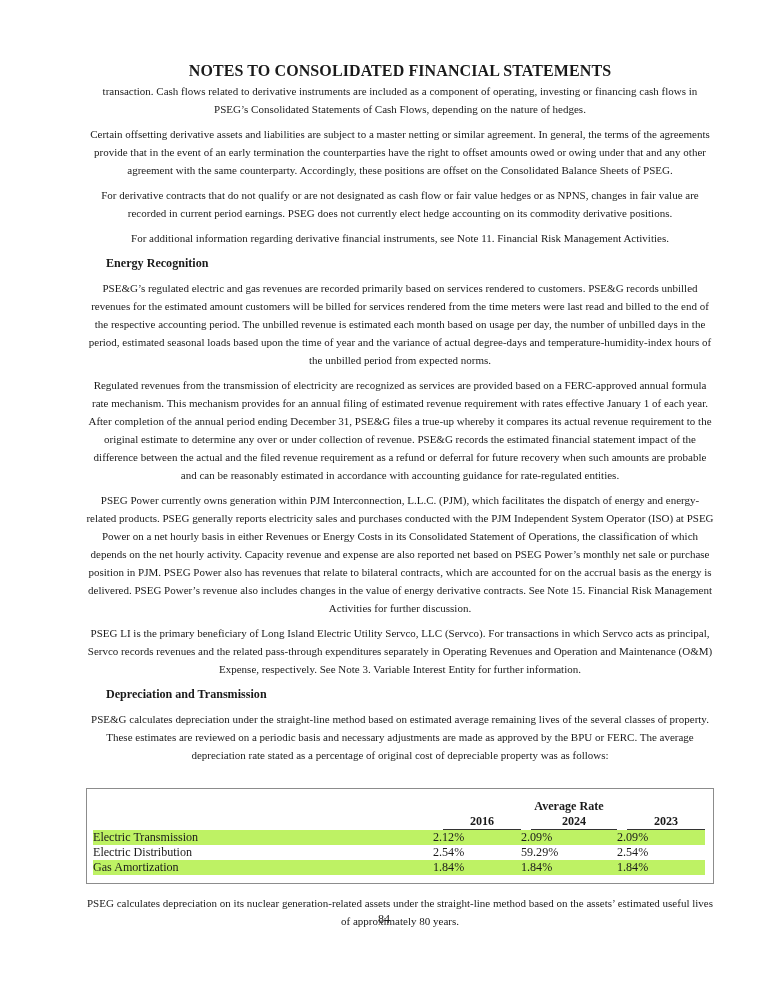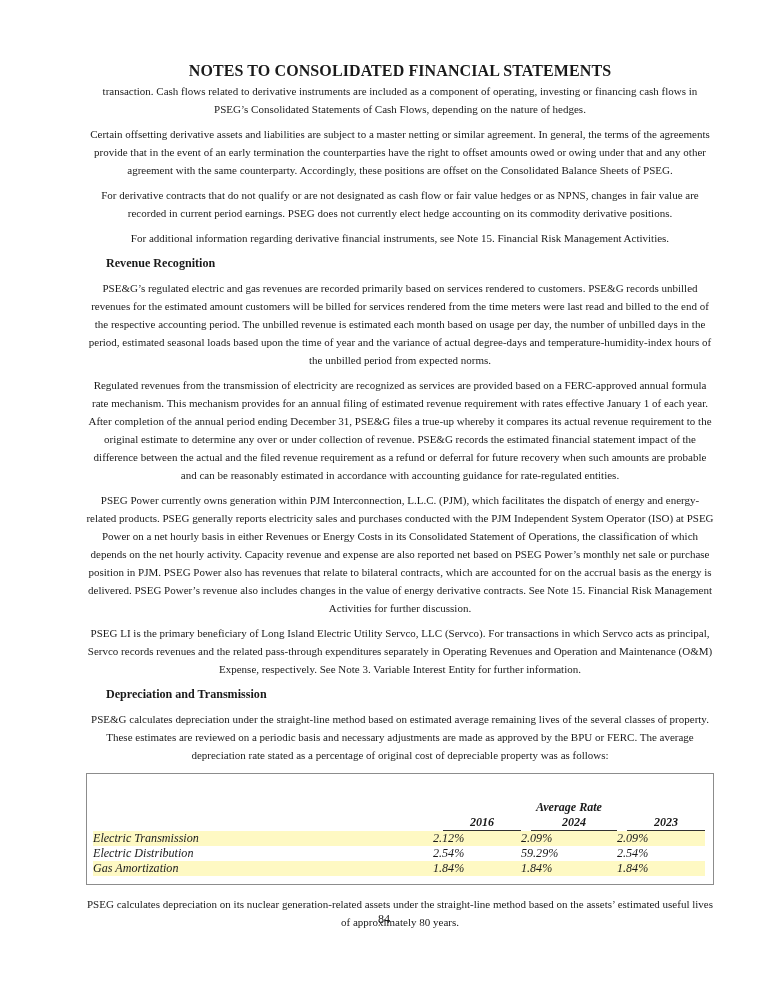--- a/index.html
+++ b/index.html
@@ -2,43 +2,43 @@
 <html><head>
 <meta charset="utf-8">
 <style>
   html, body { margin: 0; padding: 0; background: #ffffff; }
   body { width: 768px; height: 981px; position: relative; overflow: hidden;
          font-family: "Liberation Serif", "DejaVu Serif", serif; color: #1a1a1a; }
   .page { position: absolute; left: 86px; top: 62px; width: 628px; }
   .title { text-align: center; font-weight: bold; font-size: 16px; margin: 0 0 2px 0; letter-spacing: 0.1px; }
   p.para { margin: 0 0 7px 0; font-size: 11px; line-height: 18px; text-align: center; }
   .subhead { font-weight: bold; font-size: 12.1px; line-height: 18px; margin: 0 0 7px 0; padding-left: 20px; }
-  .tbl-box { border: 1.5px solid #8c8c8c; margin: 9px 0 10px 0; padding: 26px 8px 8px 6px; font-style: italic; }
+  .tbl-box { border: 1.5px solid #8c8c8c; margin: 24px 0 10px 0; padding: 10px 8px 8px 6px; }
   table.rates { width: 100%; border-collapse: collapse; font-size: 12.1px; }
   table.rates td, table.rates th { padding: 0; line-height: 15px; }
   .hdr-group { text-align: center; font-weight: bold; }
   .hdr-year { text-align: center; font-weight: bold; }
   .hdr-year span { display: block; border-bottom: 1.2px solid #333; margin-left: 10px; }
   td.lbl { text-align: left; width: 340px; }
   td.num { text-align: left; }
-  tr.shade td { background: #fef9c3; }
+  tr.shade td { background: #bef264; }
   .page-num { position: absolute; top: 912px; left: 0; width: 768px; text-align: center; font-size: 12.1px; }
 </style>
 </head>
 <body>
 
 <div class="page">
   <h1 class="title">NOTES TO CONSOLIDATED FINANCIAL STATEMENTS</h1>
 
   <p class="para">transaction. Cash flows related to derivative instruments are included as a component of operating, investing or financing cash flows in PSEG’s Consolidated Statements of Cash Flows, depending on the nature of hedges.</p>
   <p class="para">Certain offsetting derivative assets and liabilities are subject to a master netting or similar agreement. In general, the terms of the agreements provide that in the event of an early termination the counterparties have the right to offset amounts owed or owing under that and any other agreement with the same counterparty. Accordingly, these positions are offset on the Consolidated Balance Sheets of PSEG.</p>
   <p class="para">For derivative contracts that do not qualify or are not designated as cash flow or fair value hedges or as NPNS, changes in fair value are recorded in current period earnings. PSEG does not currently elect hedge accounting on its commodity derivative positions.</p>
-  <p class="para">For additional information regarding derivative financial instruments, see Note 15. Financial Risk Management Activities.</p>
+  <p class="para">For additional information regarding derivative financial instruments, see Note 11. Financial Risk Management Activities.</p>
 
-  <div class="subhead">Revenue Recognition</div>
+  <div class="subhead">Energy Recognition</div>
   <p class="para">PSE&amp;G’s regulated electric and gas revenues are recorded primarily based on services rendered to customers. PSE&amp;G records unbilled revenues for the estimated amount customers will be billed for services rendered from the time meters were last read and billed to the end of the respective accounting period. The unbilled revenue is estimated each month based on usage per day, the number of unbilled days in the period, estimated seasonal loads based upon the time of year and the variance of actual degree-days and temperature-humidity-index hours of the unbilled period from expected norms.</p>
   <p class="para">Regulated revenues from the transmission of electricity are recognized as services are provided based on a FERC-approved annual formula rate mechanism. This mechanism provides for an annual filing of estimated revenue requirement with rates effective January 1 of each year. After completion of the annual period ending December 31, PSE&amp;G files a true-up whereby it compares its actual revenue requirement to the original estimate to determine any over or under collection of revenue. PSE&amp;G records the estimated financial statement impact of the difference between the actual and the filed revenue requirement as a refund or deferral for future recovery when such amounts are probable and can be reasonably estimated in accordance with accounting guidance for rate-regulated entities.</p>
   <p class="para">PSEG Power currently owns generation within PJM Interconnection, L.L.C. (PJM), which facilitates the dispatch of energy and energy-related products. PSEG generally reports electricity sales and purchases conducted with the PJM Independent System Operator (ISO) at PSEG Power on a net hourly basis in either Revenues or Energy Costs in its Consolidated Statement of Operations, the classification of which depends on the net hourly activity. Capacity revenue and expense are also reported net based on PSEG Power’s monthly net sale or purchase position in PJM. PSEG Power also has revenues that relate to bilateral contracts, which are accounted for on the accrual basis as the energy is delivered. PSEG Power’s revenue also includes changes in the value of energy derivative contracts. See Note 15. Financial Risk Management Activities for further discussion.</p>
   <p class="para">PSEG LI is the primary beneficiary of Long Island Electric Utility Servco, LLC (Servco). For transactions in which Servco acts as principal, Servco records revenues and the related pass-through expenditures separately in Operating Revenues and Operation and Maintenance (O&amp;M) Expense, respectively. See Note 3. Variable Interest Entity for further information.</p>
 
   <div class="subhead">Depreciation and Transmission</div>
   <p class="para">PSE&amp;G calculates depreciation under the straight-line method based on estimated average remaining lives of the several classes of property. These estimates are reviewed on a periodic basis and necessary adjustments are made as approved by the BPU or FERC. The average depreciation rate stated as a percentage of original cost of depreciable property was as follows:</p>
 
   <div class="tbl-box">
     <table class="rates">

